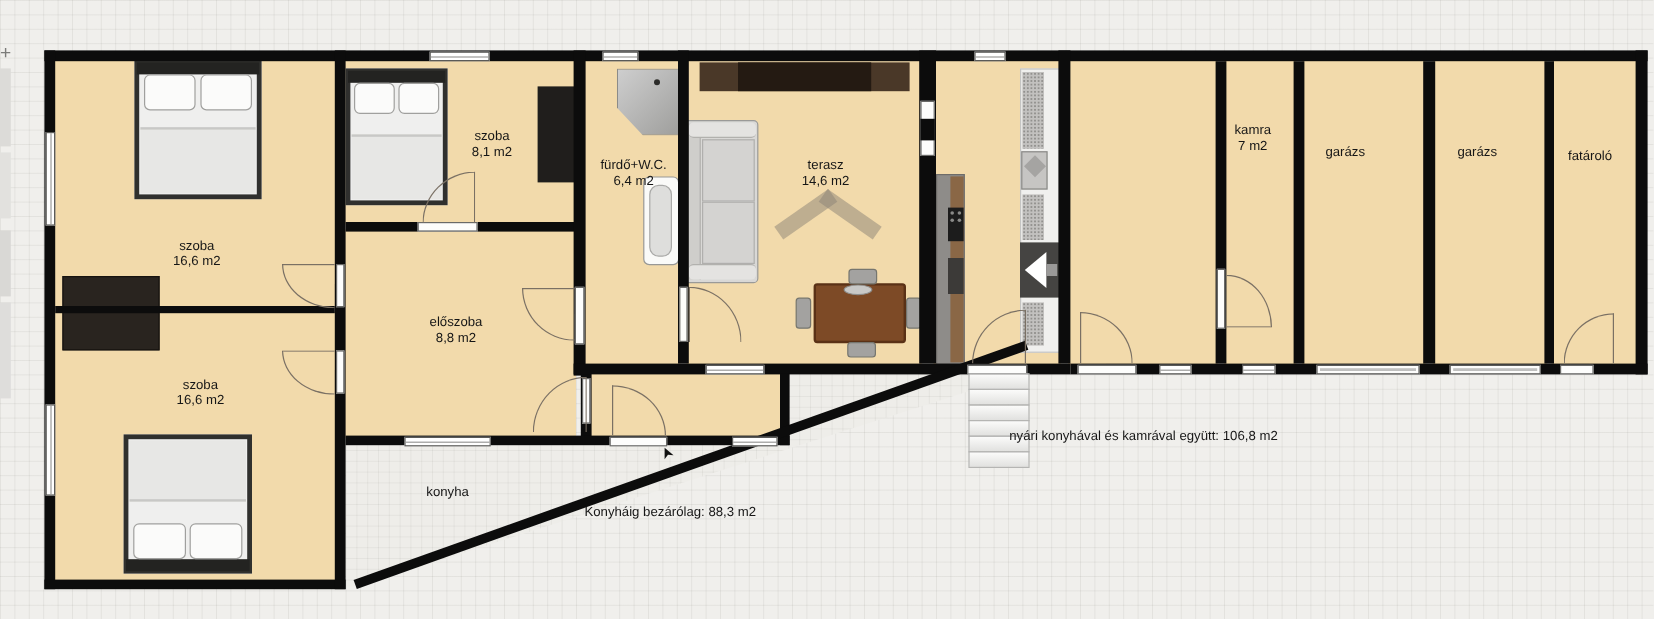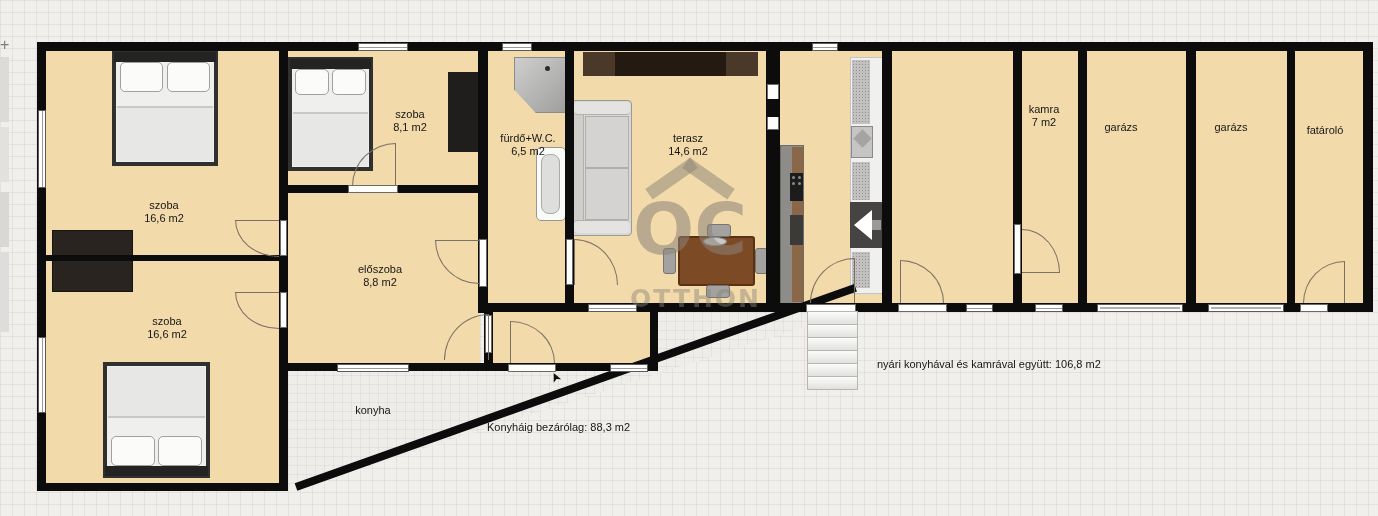--- a/index.html
+++ b/index.html
@@ -233,21 +233,21 @@
 
   <div class="abs" style="left:550px;top:370px;font-size:13px;color:#111;transform:rotate(-115deg);">➤</div>
 
   <div class="abs room-label" style="left:164px;top:186px;">
     <span>szoba</span><br><span>16,6 m2</span>
   </div>
   <div class="abs room-label" style="left:410px;top:95px;">
     <span>szoba</span><br><span>8,1 m2</span>
   </div>
   <div class="abs room-label" style="left:528px;top:119px;">
-    <span>fürdő+W.C.</span><br><span>6,5 m2</span>
+    <span>fürdő+W.C.</span><br><span>6,4 m2</span>
   </div>
   <div class="abs room-label" style="left:688px;top:119px;">
     <span>terasz</span><br><span>14,6 m2</span>
   </div>
   <div class="abs room-label" style="left:1044px;top:90px;">
     <span>kamra</span><br><span>7 m2</span>
   </div>
   <div class="abs room-label" style="left:1121px;top:108px;">
     <span>garázs</span>
   </div>
@@ -261,22 +261,20 @@
     <span>előszoba</span><br><span>8,8 m2</span>
   </div>
   <div class="abs room-label" style="left:167px;top:302px;">
     <span>szoba</span><br><span>16,6 m2</span>
   </div>
   <div class="abs room-label" style="left:373px;top:391px;">
     <span>konyha</span>
   </div>
 
   <div class="abs annot" style="left:487px;top:421px;">Konyháig bezárólag: 88,3 m2</div>
-  <div class="abs annot" style="left:877px;top:358px;">nyári konyhával és kamrával együtt: 106,8 m2</div>
+  <div class="abs annot" style="left:841px;top:358px;">nyári konyhával és kamrával együtt: 106,8 m2</div>
 
   <div class="abs" style="left:630px;top:168px;width:120px;height:185px;">
     <div class="abs" style="left:14px;top:4px;width:55px;height:13px;background:rgba(138,130,118,0.5);transform:rotate(-35deg);"></div>
     <div class="abs" style="left:51px;top:4px;width:55px;height:13px;background:rgba(138,130,118,0.5);transform:rotate(35deg);"></div>
-    <div class="abs wm" style="left:0;top:22px;width:120px;font-size:72px;line-height:78px;">OC</div>
-    <div class="abs wm" style="left:0;top:116px;width:120px;font-size:25px;letter-spacing:2px;color:rgba(138,130,118,0.45);">OTTHON</div>
   </div>
 
 </div>
 
 </body></html>

